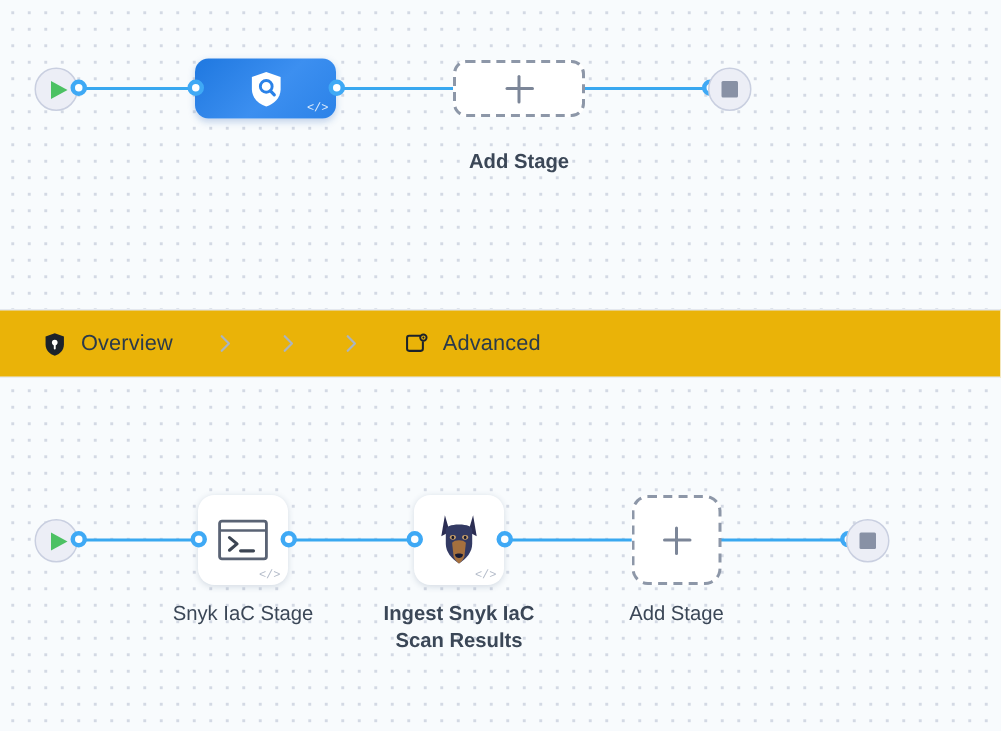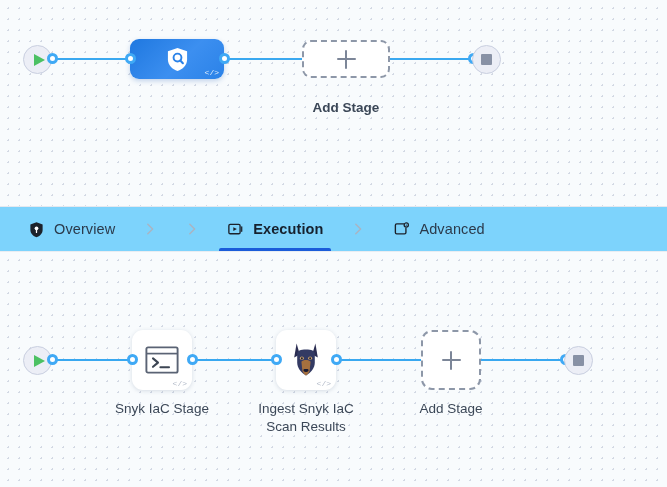--- a/index.html
+++ b/index.html
@@ -33,21 +33,21 @@
   .canvas-stages { top: 0; height: 206px; }
   .canvas-steps  { top: 252px; height: 235px; }
 
   
   .tabbar {
     position: absolute;
     left: 0;
     top: 206px;
     width: 667px;
     height: 46px;
-    background: #7dd3fc;
+    background: #eab308;
     border-top: 1px solid #e4e8ef;
     border-bottom: 1px solid #e9edf2;
     display: flex;
     align-items: stretch;
     padding-left: 14px;
   }
   .tab {
     display: flex;
     align-items: center;
     gap: 9px;
@@ -250,28 +250,20 @@
       </svg>
     </div>
 
 
     <div class="chev">
       <svg viewBox="0 0 16 16">
         <path d="M5.5 2.5 L11 8 L5.5 13.5" fill="none" stroke="#aab4c2" stroke-width="1.7" stroke-linecap="round" stroke-linejoin="round"></path>
       </svg>
     </div>
 
-    <div class="tab active">
-      <svg class="tab-icon" viewBox="0 0 20 20">
-        <rect x="2.2" y="4" width="13.2" height="11" rx="1.6" fill="none" stroke="#1c222b" stroke-width="1.6"></rect>
-        <path d="M7.4 7.3 L11.6 9.5 L7.4 11.7 Z" fill="#1c222b"></path>
-        <path d="M17.3 6.8 V12.2" stroke="#1c222b" stroke-width="1.5" stroke-linecap="round"></path>
-      </svg>
-      <span class="tab-label">Execution</span>
-    </div>
 
     <div class="chev">
       <svg viewBox="0 0 16 16">
         <path d="M5.5 2.5 L11 8 L5.5 13.5" fill="none" stroke="#aab4c2" stroke-width="1.7" stroke-linecap="round" stroke-linejoin="round"></path>
       </svg>
     </div>
 
     <div class="tab">
       <svg class="tab-icon" viewBox="0 0 20 20">
         <path d="M13.2 3.4 H4.4 A1.6 1.6 0 0 0 2.8 5 V13.6 A1.6 1.6 0 0 0 4.4 15.2 H13.6 A1.6 1.6 0 0 0 15.2 13.6 V8.4" fill="none" stroke="#1c222b" stroke-width="1.6" stroke-linecap="round"></path>
@@ -321,21 +313,21 @@
 
         <ellipse cx="11.9" cy="16.2" rx="2" ry="1.6" fill="#c9a06a"></ellipse>
         <ellipse cx="20.1" cy="16.2" rx="2" ry="1.6" fill="#c9a06a"></ellipse>
         <ellipse cx="11.9" cy="16.3" rx="0.9" ry="1.1" fill="#14162c"></ellipse>
         <ellipse cx="20.1" cy="16.3" rx="0.9" ry="1.1" fill="#14162c"></ellipse>
       </svg>
       <span class="code-badge dark">&lt;/&gt;</span>
     </div>
     <div class="port" style="left:271px; top:102px;"></div>
     <div class="port" style="left:331px; top:102px;"></div>
-    <div class="node-label" style="left:226px; top:148px; width:160px;">Ingest Snyk IaC
+    <div class="node-label" style="left:226px; top:148px; width:160px;font-weight:bold;">Ingest Snyk IaC
 Scan Results</div>
 
     <div class="add-node add-step-node" style="left:421px; top:78px;">
       <div class="plus"></div>
     </div>
     <div class="node-label" style="left:371px; top:148px; width:160px;">Add Stage</div>
 
     <div class="port" style="left:560px; top:102px;"></div>
     <div class="endcap" style="left:564px; top:94px;">
       <div class="stop-sq"></div>

